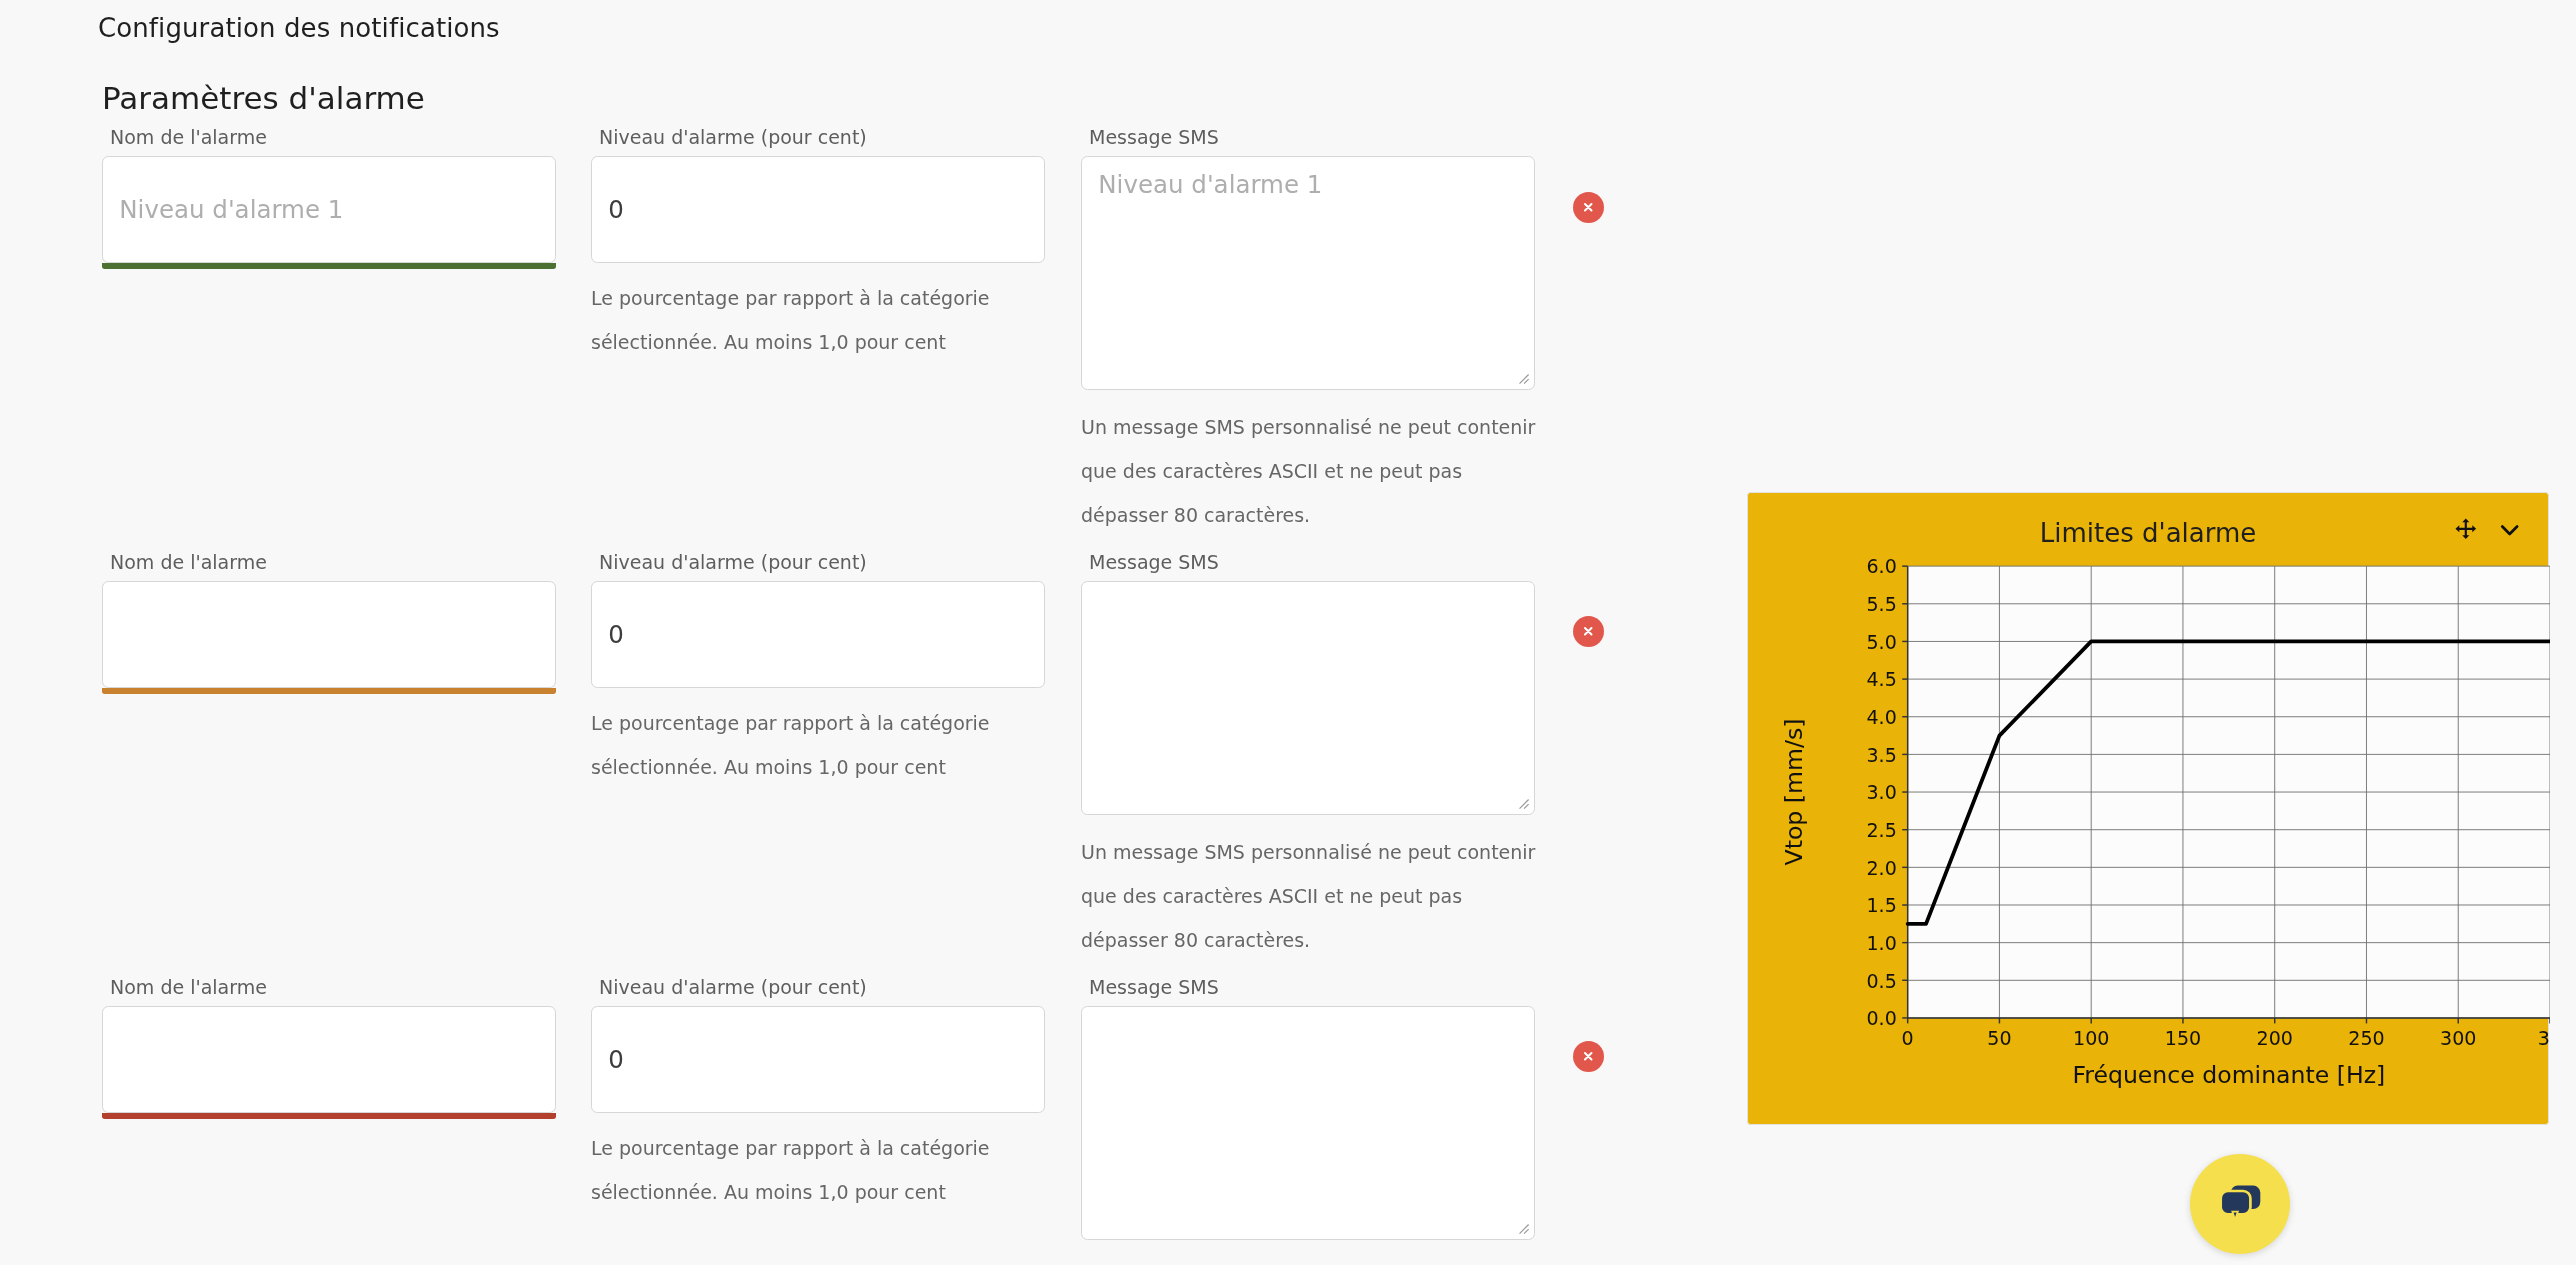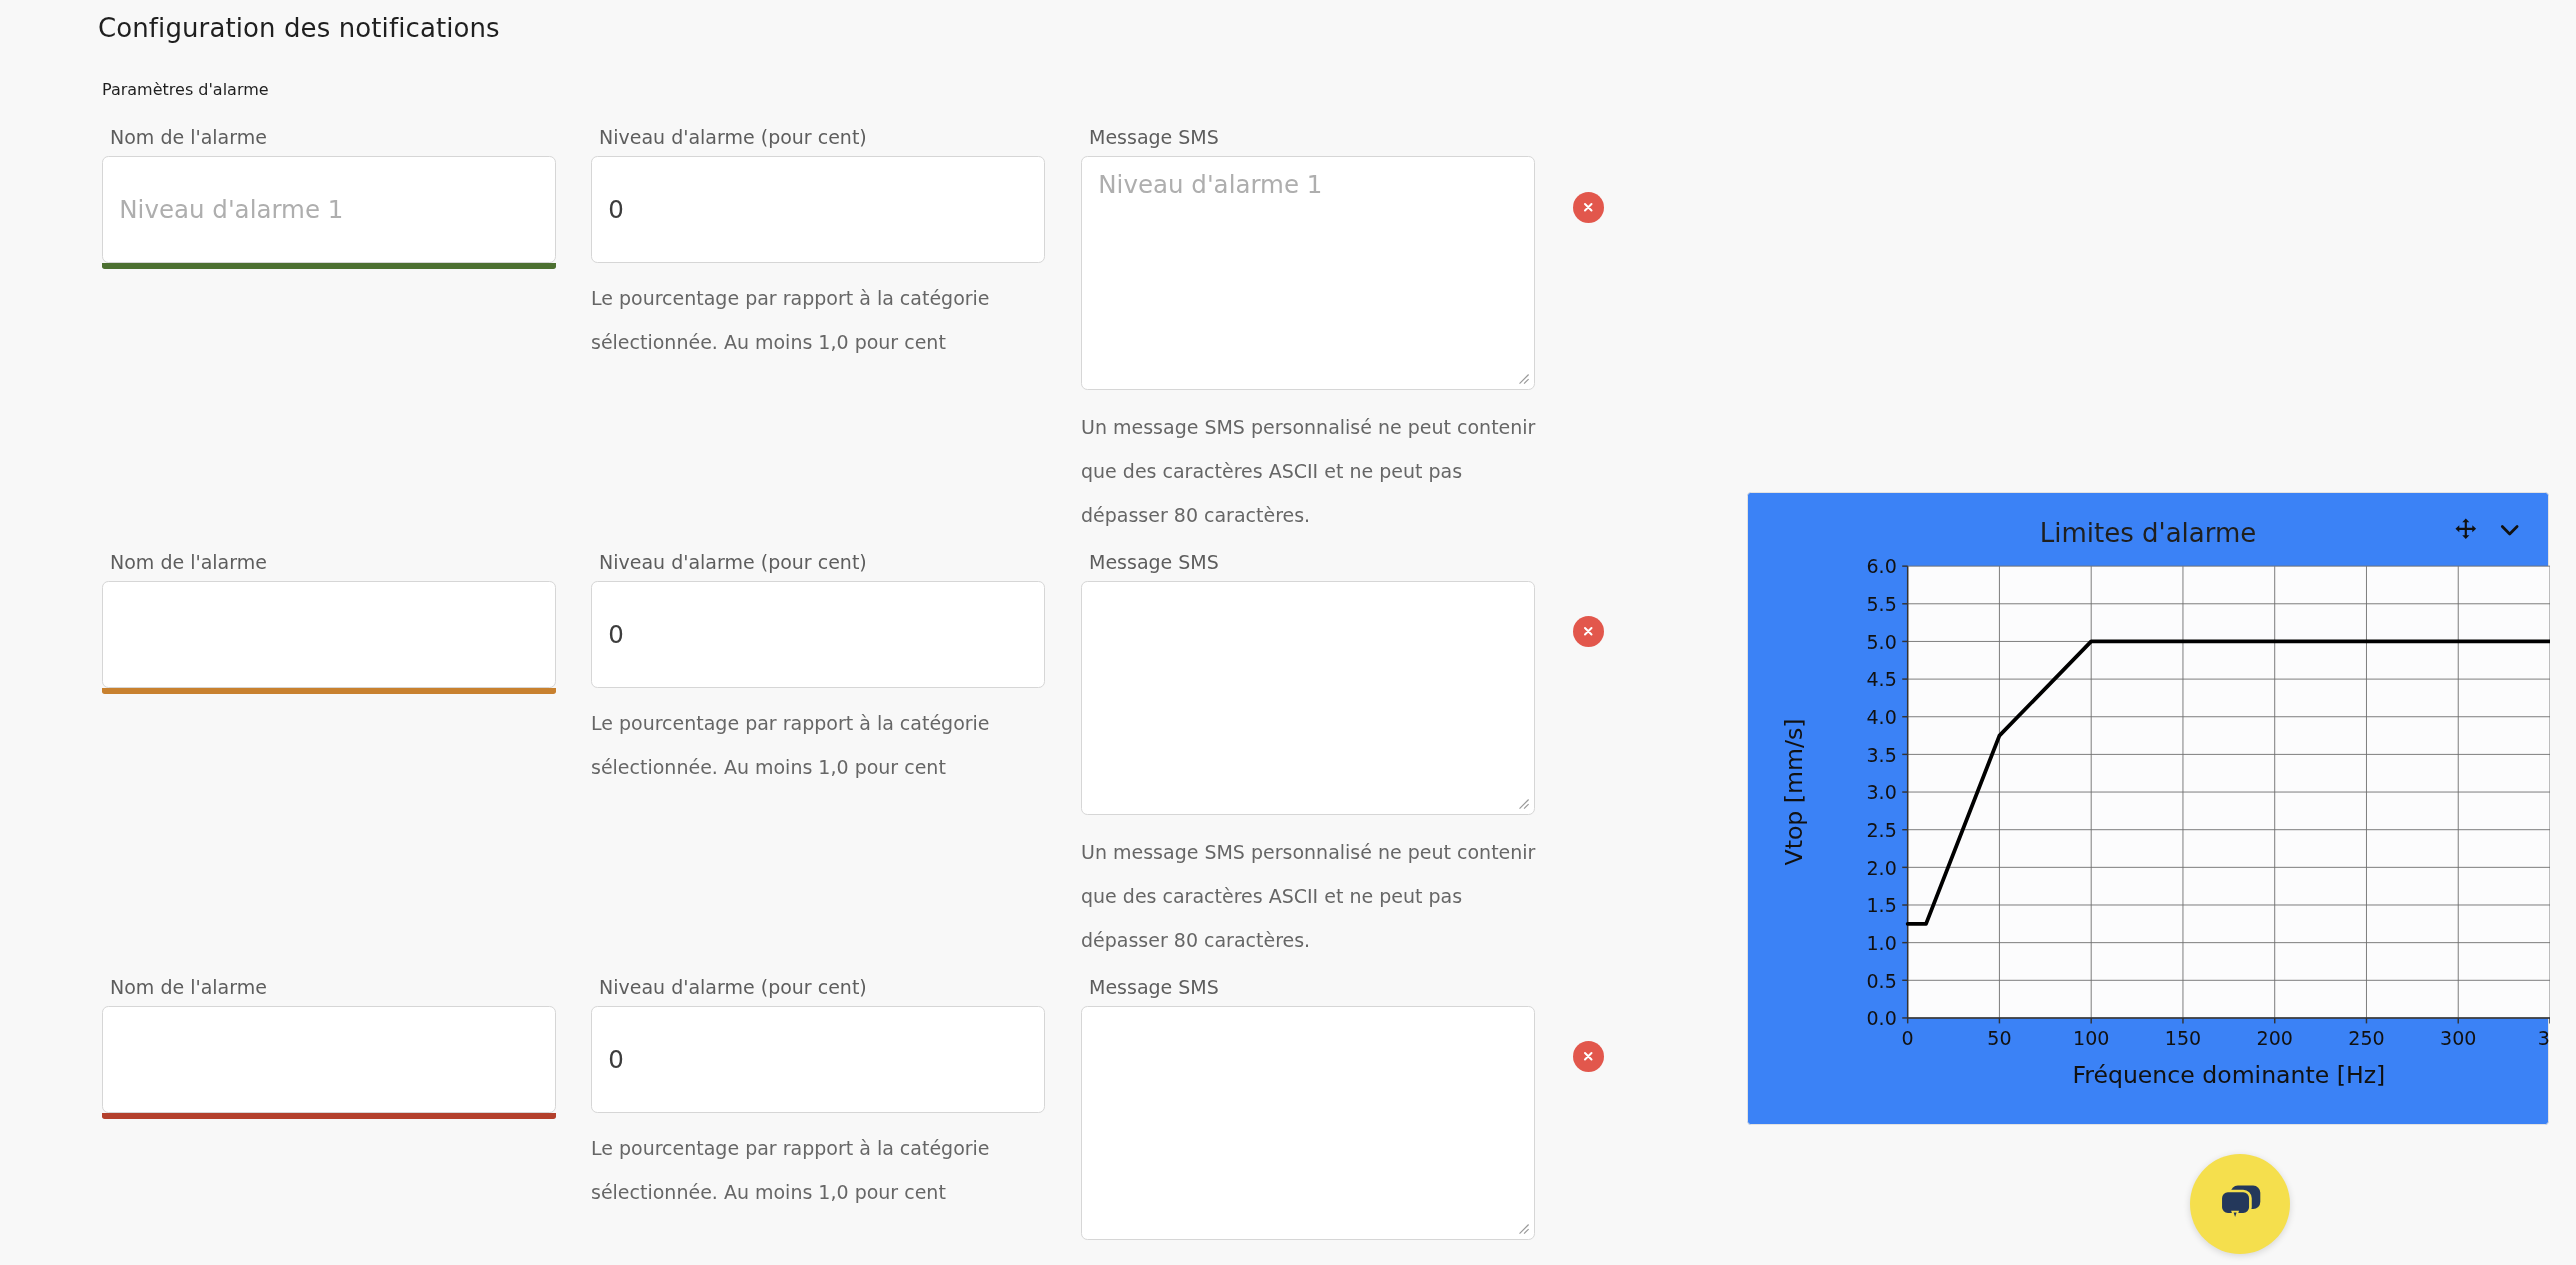--- a/index.html
+++ b/index.html
@@ -11,21 +11,21 @@
     overflow: hidden;
   }
   .page { position: relative; width: 2312px; height: 1265px; background: #f8f8f8; }
 
   .page-title {
     position: absolute; left: 98px; top: 12.7px;
     font-size: 26px; color: #1f1f1f; font-weight: 400; letter-spacing: 0.1px;
   }
   .section-title {
     position: absolute; left: 102px; top: 80px;
-    font-size: 16px; color: #1f1f1f; font-weight: 400;
+    font-size: 31px; color: #1f1f1f; font-weight: 400;
   }
 
   .alarm-row { position: absolute; left: 0; width: 1634px; }
 
   .field { position: absolute; }
   .field-label {
     font-size: 19px; color: #5d5d5d; font-weight: 400;
     margin-bottom: 8.2px; display: block; white-space: nowrap; margin-left: 8px;
   }
 
@@ -81,21 +81,21 @@
     display: flex; align-items: center; justify-content: center;
     cursor: pointer;
     padding: 0;
   }
 
   
   .chart-card {
     position: absolute;
     left: 1747px; top: 492px;
     width: 802px; height: 633px;
-    background: #3b82f6;
+    background: #eab308;
     border: 0.9px solid #e2e2e2;
     border-radius: 3.6px;
   }
   .chart-title {
     position: absolute; left: 0; right: 0; top: 24.5px;
     text-align: center;
     font-size: 26px; color: #1f1f1f;
   }
   .chart-tools {
     position: absolute; right: 25.4px; top: 23.6px;

